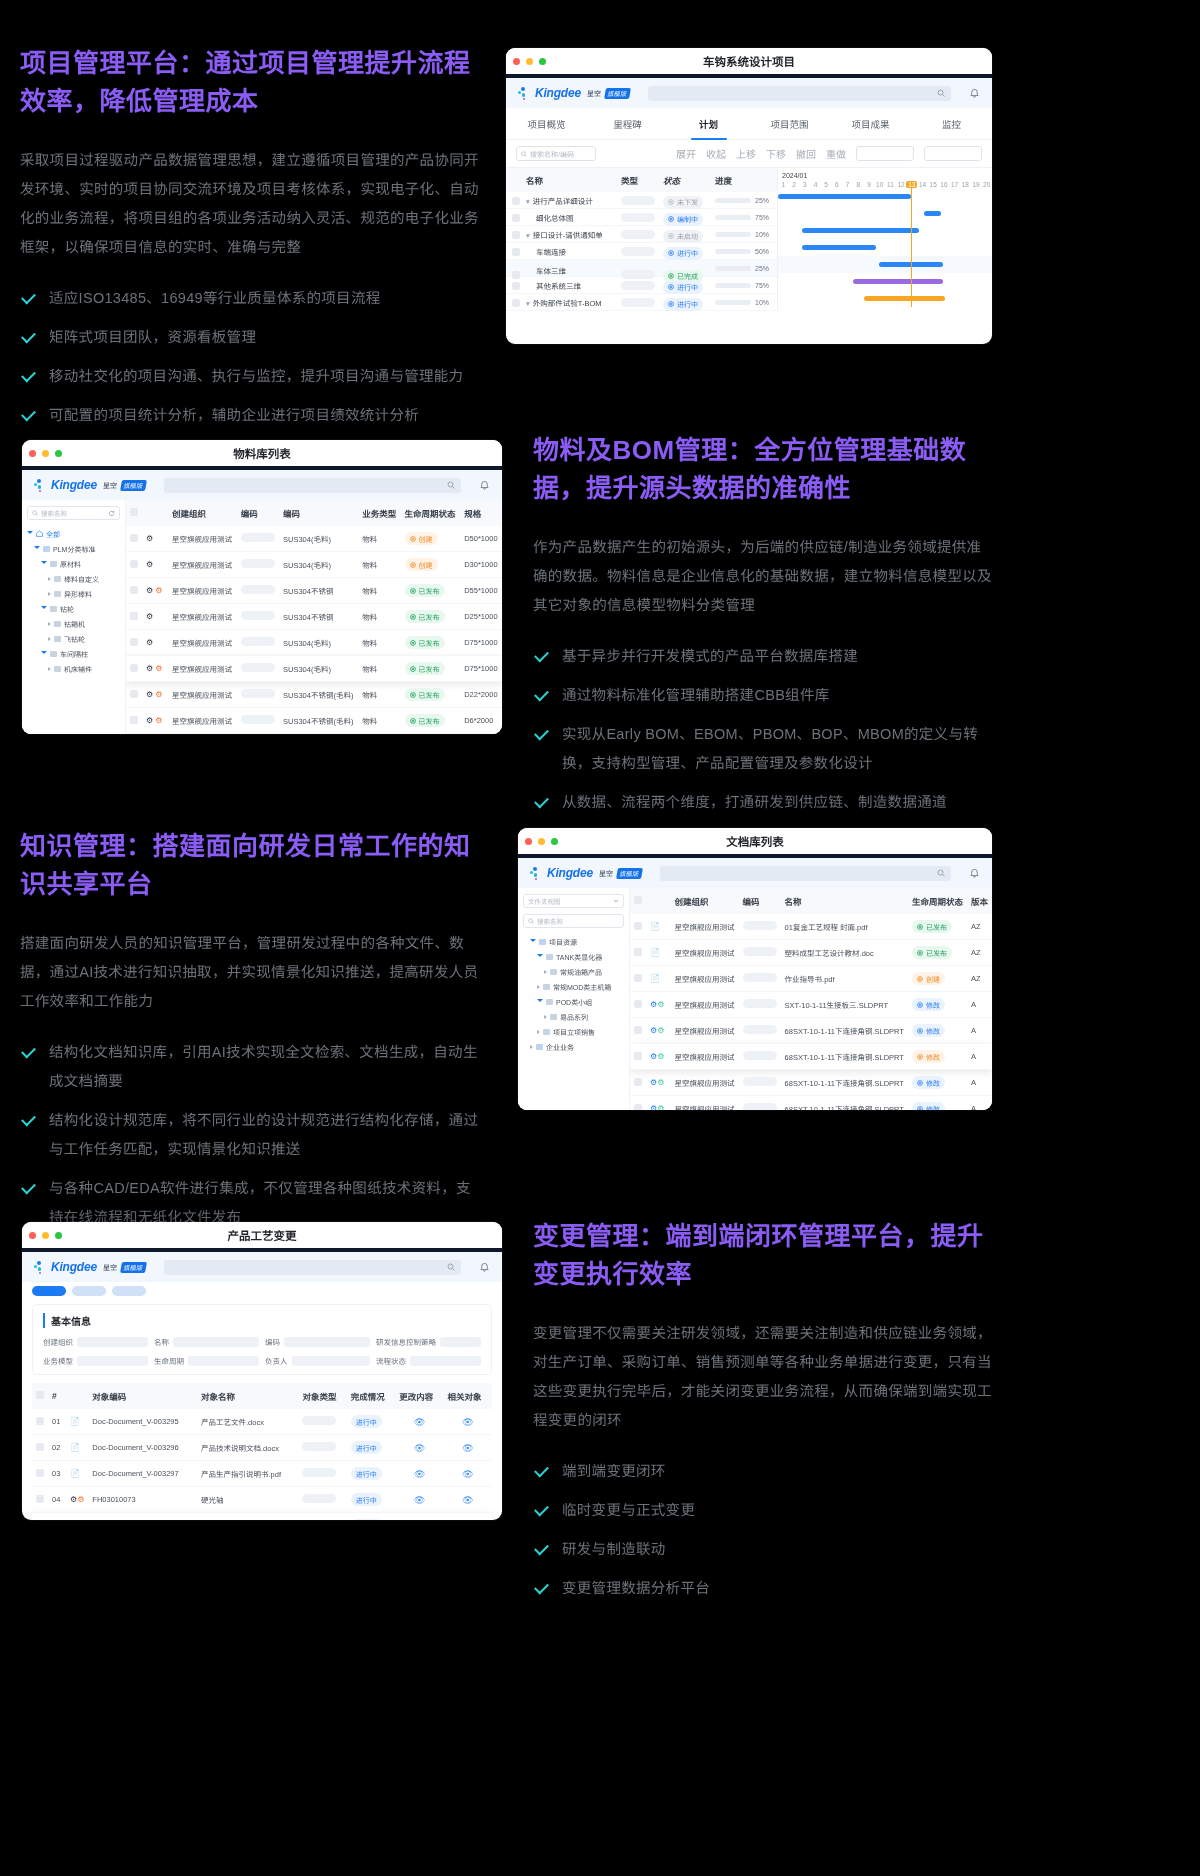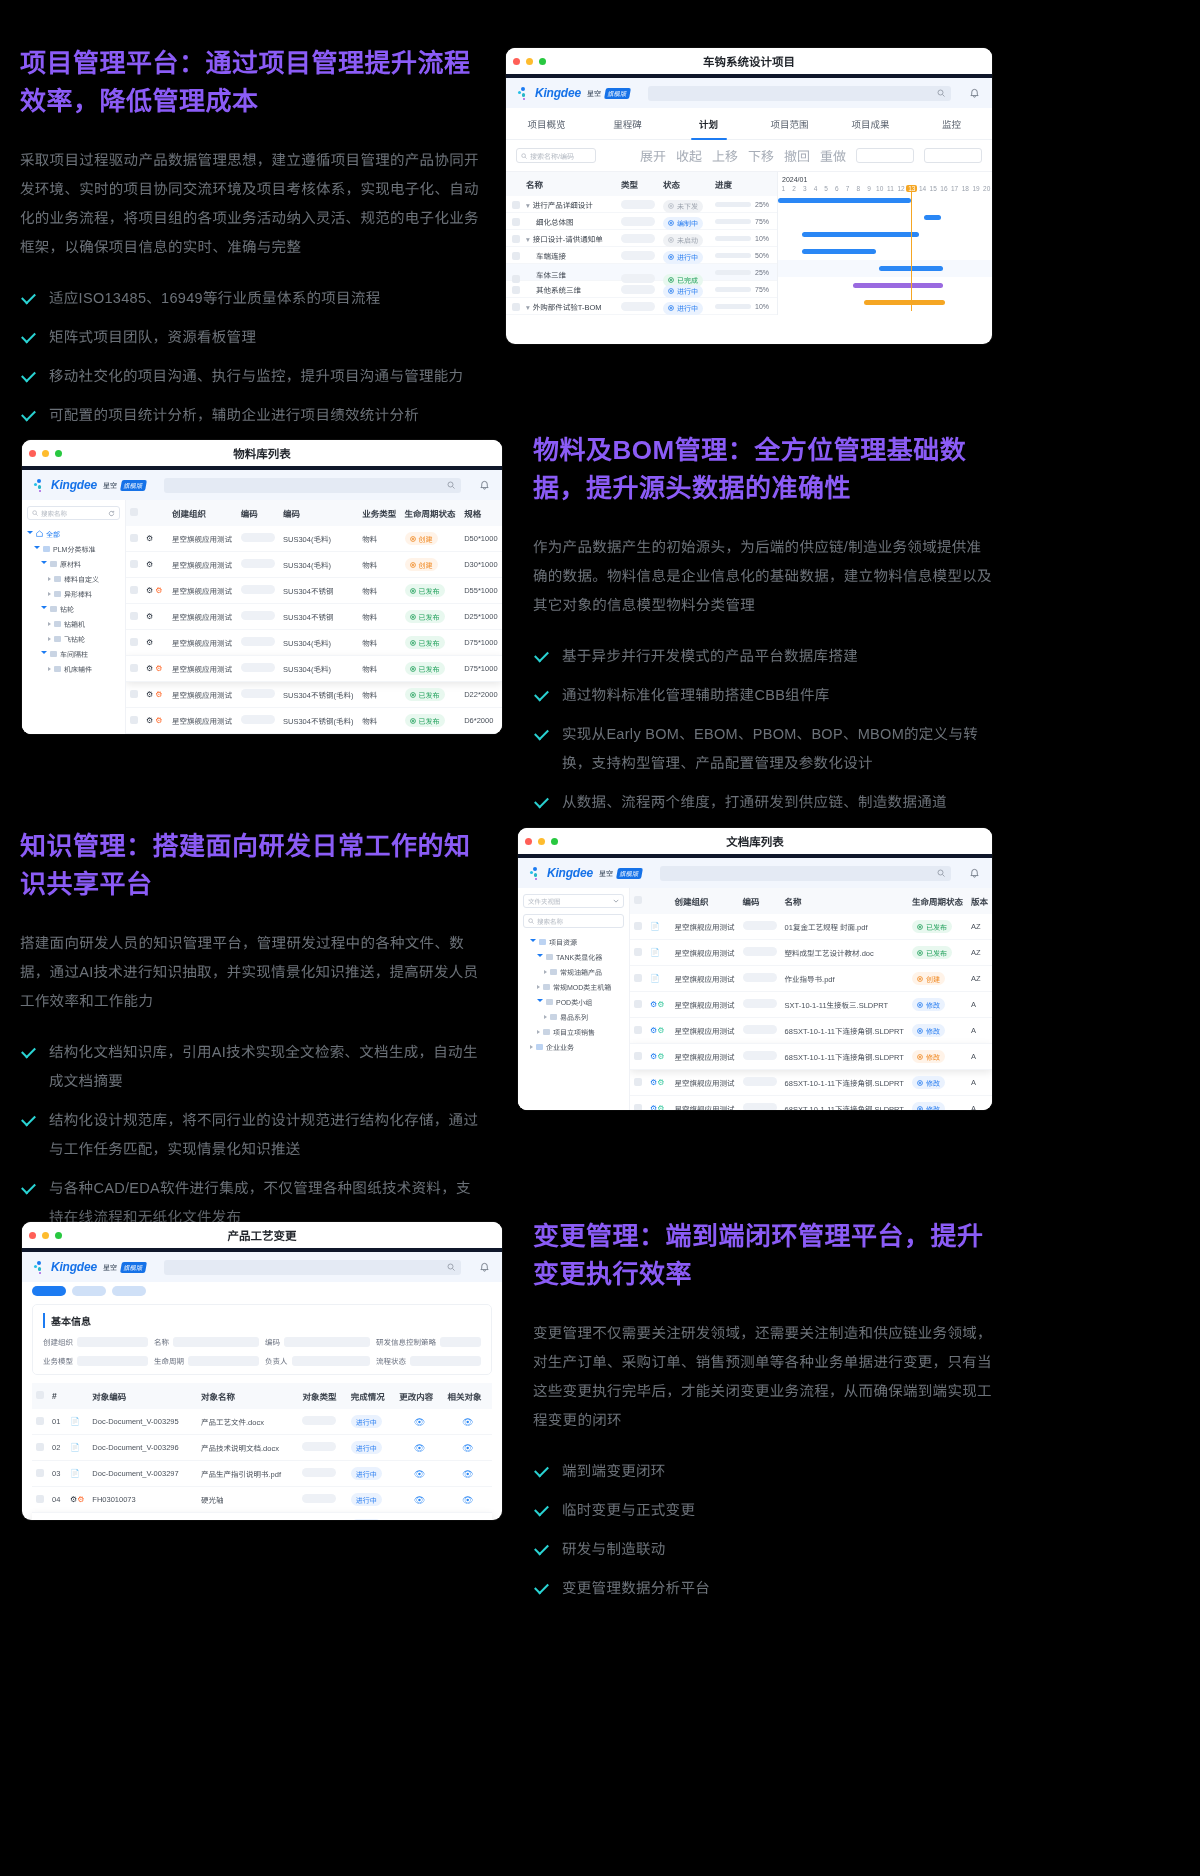--- a/index.html
+++ b/index.html
@@ -97,21 +97,21 @@
     bottom:-1px; width:36px; height:2.5px; background:#1c7bf2; border-radius:2px;
   }
 
   
   .subbar { display:flex; align-items:center; gap:10px; padding:6px 10px; background:#fff;}
   .mini-input {
     height:15px; border:1px solid #dfe3e9; border-radius:3px; width:80px;
     display:flex; align-items:center; gap:3px; padding:0 4px;
     font-size:7px; color:#b4bac3;
   }
-  .mini-link { font-size:13px; color:#a7adb7; }
+  .mini-link { font-size:10px; color:#a7adb7; }
   .mini-box { height:15px; border:1px solid #dfe3e9; border-radius:3px; width:58px;}
 
   
   .tbl { width:100%; border-collapse:collapse; }
   .tbl th {
     font-size:8.5px; color:#3b424c; font-weight:700; text-align:left;
     padding:7px 4px; background:#f7f9fc; white-space:nowrap;
   }
   .tbl td {
     font-size:7.5px; color:#4a515b; padding:6px 4px; white-space:nowrap;
@@ -257,21 +257,21 @@
       <span class="mini-box"></span>
     </div>
 
     <div style="display:flex; border-top:1px solid #f0f2f6;">
 
       <div style="width:272px; border-right:1px solid #eef1f5;">
         <div style="display:flex; background:#f7f9fc; padding:6px 6px;">
           <span style="width:14px"></span>
           <span style="flex:1;font-size:8.5px;font-weight:700;color:#3b424c;">名称</span>
           <span style="width:42px;font-size:8.5px;font-weight:700;color:#3b424c;">类型</span>
-          <span style="width:52px;font-size:8.5px;font-weight:700;color:#3b424c;">状态</span>
+          <span style="width:52px;font-size:8.5px;font-weight:700;color:#3b424c;font-style:italic;">状态</span>
           <span style="width:56px;font-size:8.5px;font-weight:700;color:#3b424c;">进度</span>
         </div>
         <div id="proj-rows">
             <div style="display: flex; align-items: center; padding: 5px 6px; border-bottom: 1px solid rgb(244, 246, 249); height: 17px;">
               <span style="width:14px"><span class="ck"></span></span>
               <span style="flex:1;font-size:7.5px;color:#3b424c;padding-left:0px;white-space:nowrap;overflow:hidden;"><span style="color:#9aa1ac;margin-right:3px;">▾</span><span>进行产品详细设计</span></span>
               <span style="width:42px"><span class="pill-gray"></span></span>
               <span style="width:52px"><span class="status st-gray"><svg width="6" height="6" viewBox="0 0 10 10">
                     <circle cx="5" cy="5" r="4" fill="none" stroke="#b6bcc6" stroke-width="1.4"></circle>
                     <circle cx="5" cy="5" r="1.6" fill="#b6bcc6"></circle>

